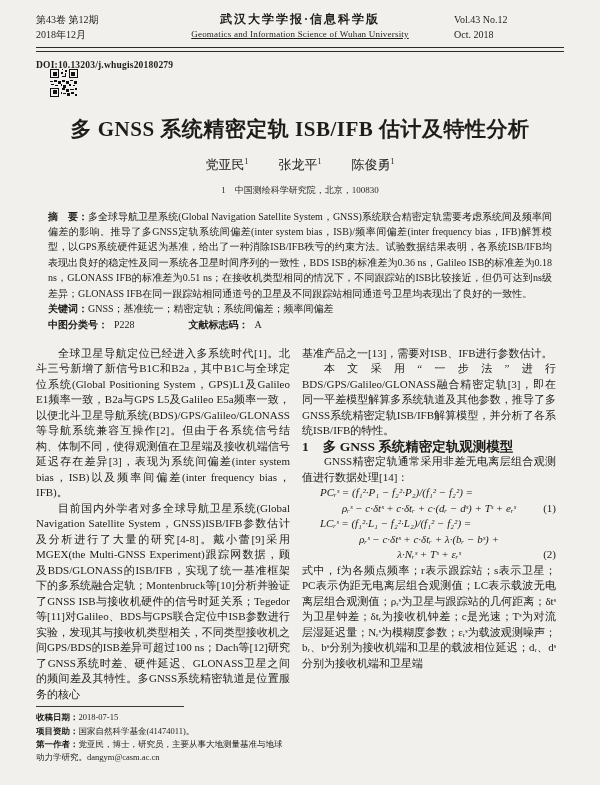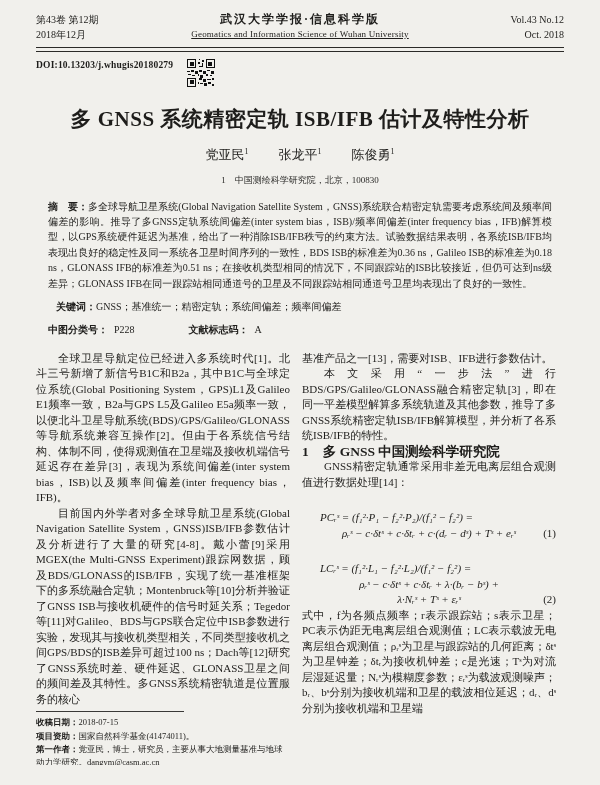--- a/index.html
+++ b/index.html
@@ -12,27 +12,27 @@
   }
   .page{
     box-sizing:border-box;
     width:600px;height:785px;
     padding:12px 36px 20px 36px;
     display:flex;flex-direction:column;
   }
   
   .jheader{display:flex;justify-content:space-between;align-items:flex-start;font-size:10px;line-height:15px;}
   .jheader .left,.jheader .right{width:110px;}
-  .jheader .right{text-align:right;}
+  .jheader .right{}
   .jheader .center{flex:1;text-align:center;}
   .jname-cn{font-weight:bold;font-size:12px;letter-spacing:2px;}
   .jname-en{font-size:9px;letter-spacing:0.2px;text-decoration:underline;}
   .dbl-rule{margin-top:5px;border-top:1.6px solid #2b2a28;border-bottom:0.8px solid #2b2a28;height:2.6px;}
   
-  .meta{margin-top:8px;display:flex;align-items:flex-start;font-size:9.5px;}
+  .meta{margin-top:8px;display:flex;align-items:flex-start;font-size:9.5px;flex-direction:column;}
   .doi{font-weight:bold;letter-spacing:0.2px;}
   .qr{margin-left:14px;margin-top:-1px;}
   .artno{margin-left:auto;font-weight:bold;}
   
   .title{margin-top:16px;text-align:center;font-size:21px;font-weight:bold;letter-spacing:0.5px;}
   .authors{margin-top:13px;display:flex;justify-content:center;gap:30px;font-size:13px;}
   .authors sup{font-size:8px;}
   .affil{margin-top:10px;text-align:center;font-size:9px;color:#2a2927;}
   
   .abstract{margin:12px 12px 0 12px;font-size:10px;line-height:15.4px;text-align:justify;}
@@ -40,21 +40,21 @@
   .clc-line{display:flex;gap:6px;margin-top:1px;align-items:center;}
   .clc-line .gap{width:42px;}
   
   .bodycols{margin-top:13px;flex:1;display:flex;gap:12px;overflow:hidden;}
   .col{width:254px;flex:0 0 254px;font-size:11px;line-height:15.5px;text-align:justify;overflow:hidden;display:flex;flex-direction:column;}
   .col p{margin:0;}
   .indent{text-indent:2em;}
   .sec-head{font-size:13.5px;font-weight:bold;margin:10px 0 8px 0;text-align:left;text-indent:0;}
   .sec-head .no{margin-right:14px;}
   .eq{font-style:italic;font-size:11px;line-height:15.5px;}
-  .eq .l1{padding-left:18px;margin-top:20px;}
+  .eq .l1{padding-left:18px;}
   .eq .l2{text-align:center;position:relative;}
   .eq .l2 .eqno{position:absolute;right:0;font-style:normal;}
   
   .footnotes{margin-top:auto;padding-top:4px;font-size:8.5px;line-height:13.2px;text-align:left;}
   .fn-rule{width:148px;border-top:1px solid #3a3937;margin-bottom:4px;}
   .footnotes .lbl{font-weight:bold;}
   .footnotes p{margin:0;text-indent:0;}
 </style>
 </head>
 <body>
@@ -127,21 +127,21 @@
   <div class="authors">
     <span><span>党亚民</span><sup>1</sup></span>
     <span><span>张龙平</span><sup>1</sup></span>
     <span><span>陈俊勇</span><sup>1</sup></span>
   </div>
 
   <div class="affil">1　中国测绘科学研究院，北京，100830</div>
 
   <div class="abstract">
     <p style="margin:0;"><span class="lbl">摘　要：</span><span>多全球导航卫星系统(Global Navigation Satellite System，GNSS)系统联合精密定轨需要考虑系统间及频率间偏差的影响。推导了多GNSS定轨系统间偏差(inter system bias，ISB)/频率间偏差(inter frequency bias，IFB)解算模型，以GPS系统硬件延迟为基准，给出了一种消除ISB/IFB秩亏的约束方法。试验数据结果表明，各系统ISB/IFB均表现出良好的稳定性及同一系统各卫星时间序列的一致性，BDS ISB的标准差为0.36 ns，Galileo ISB的标准差为0.18 ns，GLONASS IFB的标准差为0.51 ns；在接收机类型相同的情况下，不同跟踪站的ISB比较接近，但仍可达到ns级差异；GLONASS IFB在同一跟踪站相同通道号的卫星及不同跟踪站相同通道号卫星均表现出了良好的一致性。</span></p>
-    <p style="margin:8px;font-family:Liberation Serif, serif;"><span class="lbl">关键词：</span><span>GNSS；基准统一；精密定轨；系统间偏差；频率间偏差</span></p>
+    <p style="margin:0;font-family:Liberation Serif, serif;"><span class="lbl">关键词：</span><span>GNSS；基准统一；精密定轨；系统间偏差；频率间偏差</span></p>
     <div class="clc-line">
       <span class="lbl">中图分类号：</span>
       <span>P228</span>
       <span class="gap"></span>
       <span class="lbl">文献标志码：</span>
       <span>A</span>
     </div>
   </div>
 
   <div class="bodycols">
@@ -154,21 +154,21 @@
         <p><span class="lbl">收稿日期：</span><span>2018-07-15</span></p>
         <p><span class="lbl">项目资助：</span><span>国家自然科学基金(41474011)。</span></p>
         <p><span class="lbl">第一作者：</span><span>党亚民，博士，研究员，主要从事大地测量基准与地球动力学研究。dangym@casm.ac.cn</span></p>
         <p><span class="lbl">通讯作者：</span><span>张龙平，博士。lpzh1988@163.com</span></p>
       </div>
     </div>
 
     <div class="col">
       <p>基准产品之一[13]，需要对ISB、IFB进行参数估计。</p>
       <p class="indent">本文采用“一步法”进行BDS/GPS/Galileo/GLONASS融合精密定轨[3]，即在同一平差模型解算多系统轨道及其他参数，推导了多GNSS系统精密定轨ISB/IFB解算模型，并分析了各系统ISB/IFB的特性。</p>
-      <p class="sec-head"><span class="no">1</span><span>多 GNSS 中国测绘科学研究院</span></p>
+      <p class="sec-head"><span class="no">1</span><span>多 GNSS 系统精密定轨观测模型</span></p>
       <p class="indent">GNSS精密定轨通常采用非差无电离层组合观测值进行数据处理[14]：</p>
       <div class="eq">
         <div class="l1">PCᵣˢ = (f₁²·P₁ − f₂²·P₂)/(f₁² − f₂²) =</div>
         <div class="l2"><span>ρᵣˢ − c·δtˢ + c·δtᵣ + c·(dᵣ − dˢ) + Tˢ + eᵣˢ</span><span class="eqno">(1)</span></div>
       </div>
       <div class="eq">
         <div class="l1">LCᵣˢ = (f₁²·L₁ − f₂²·L₂)/(f₁² − f₂²) =</div>
         <div class="l2"><span>ρᵣˢ − c·δtˢ + c·δtᵣ + λ·(bᵣ − bˢ) +</span></div>
         <div class="l2"><span>λ·Nᵣˢ + Tˢ + εᵣˢ</span><span class="eqno">(2)</span></div>
       </div>

